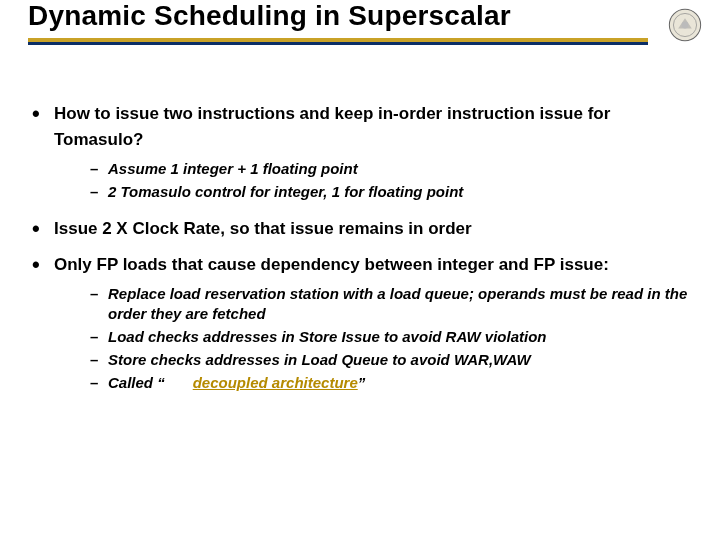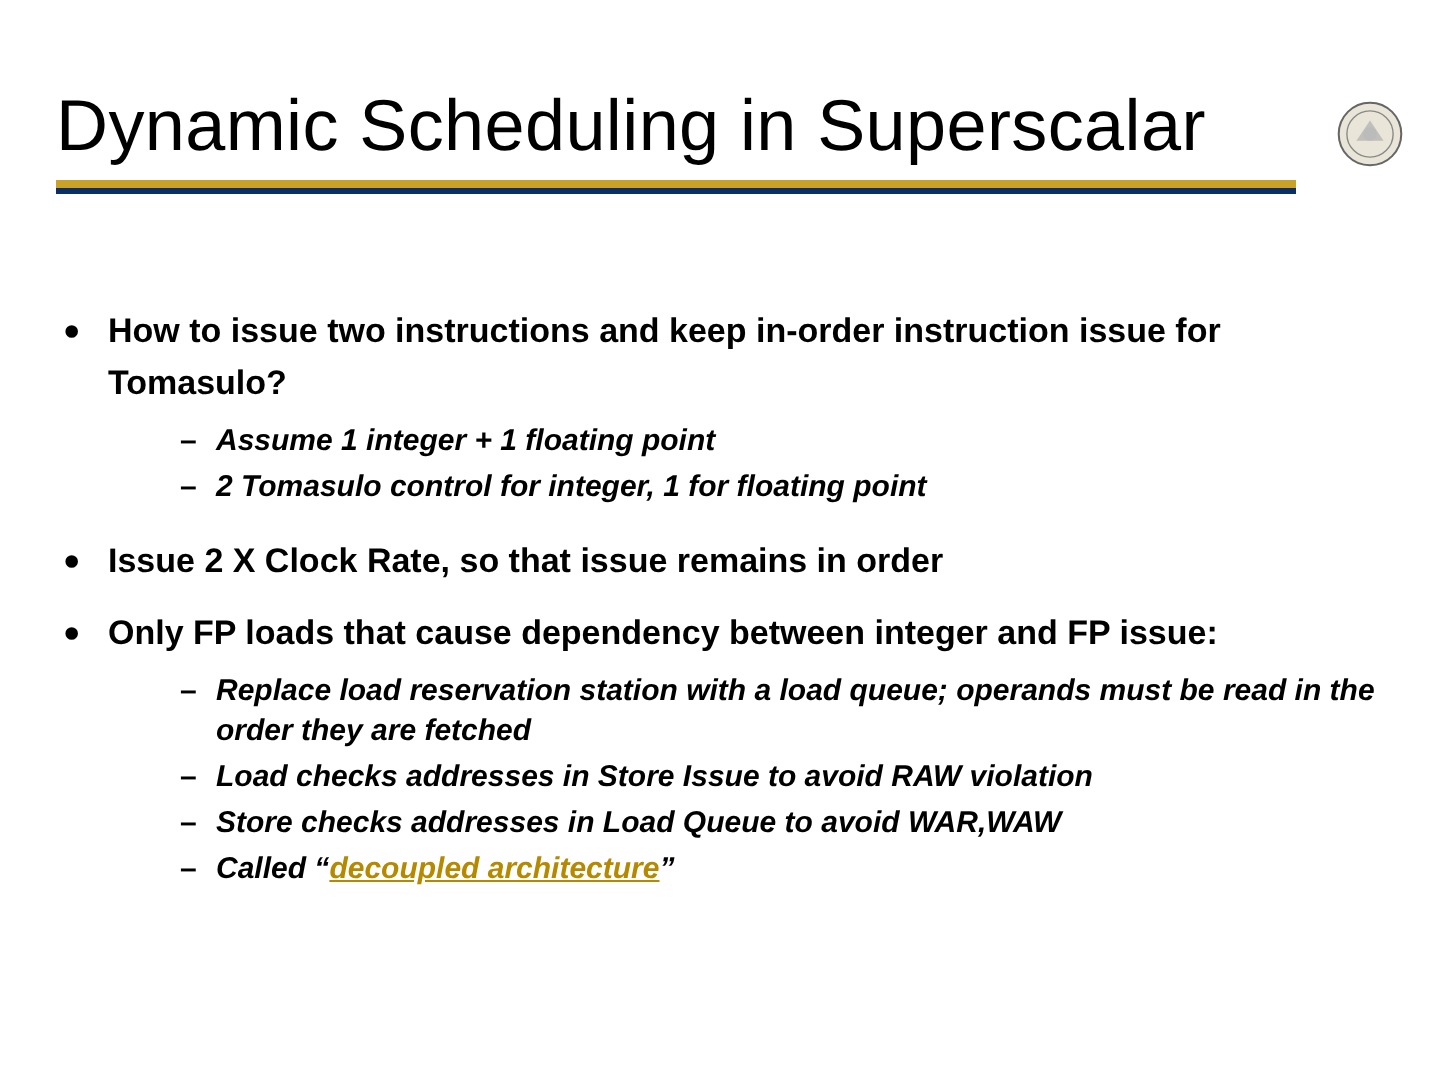--- a/index.html
+++ b/index.html
@@ -1,34 +1,34 @@
 <!DOCTYPE html>
 <html><head>
 <meta charset="utf-8">
 <style>
   * { margin: 0; padding: 0; box-sizing: border-box; }
   html, body { width: 720px; height: 540px; background: #fff; font-family: Arial, Helvetica, sans-serif; color: #000; }
   .slide { position: relative; width: 720px; height: 540px; padding: 0 28px; }
   .logo { position: absolute; top: 8px; right: 18px; width: 34px; height: 34px; }
   .logo svg { width: 34px; height: 34px; }
-  .title { font-size: 36px; font-weight: normal; margin-top: 42px; letter-spacing: 0.2px; }
+  .title { font-size: 28px; font-weight: bold; letter-spacing: 0.2px; }
   .rule { margin-top: 6px; width: 620px; }
   .rule .gold { height: 4px; background: #c9a227; }
   .rule .navy { height: 3px; background: #0b2e66; }
   .content { margin-top: 56px; padding-left: 4px; }
   ul.top { list-style: none; }
   ul.top > li { margin-bottom: 10px; }
   ul.top > li > .row { display: flex; align-items: flex-start; }
   .bullet-dot { width: 22px; font-size: 22px; line-height: 26px; font-weight: bold; }
   .top-text { font-size: 17px; font-weight: bold; line-height: 26px; flex: 1; }
   ul.sub { list-style: none; margin: 6px 0 14px 58px; }
   ul.sub li { display: flex; align-items: flex-start; margin-bottom: 3px; }
   .dash { width: 18px; font-size: 15px; font-weight: bold; line-height: 20px; }
   .sub-text { font-size: 15px; font-weight: bold; line-height: 20px; flex: 1; font-style: italic; }
-  .gold-underline { color: #b58a00; text-decoration: underline; }
+  .gold-underline { color: #b58a00; text-decoration: underline; margin-left: 28px; }
 </style>
 </head>
 <body>
 
 <div class="slide">
   <div class="logo">
     <svg viewBox="0 0 100 100">
       <circle cx="50" cy="50" r="46" fill="#e9e5d8" stroke="#666" stroke-width="3"></circle>
       <circle cx="50" cy="50" r="34" fill="none" stroke="#888" stroke-width="2"></circle>
       <path d="M30 60 L50 30 L70 60 Z" fill="#999" opacity="0.5"></path>

